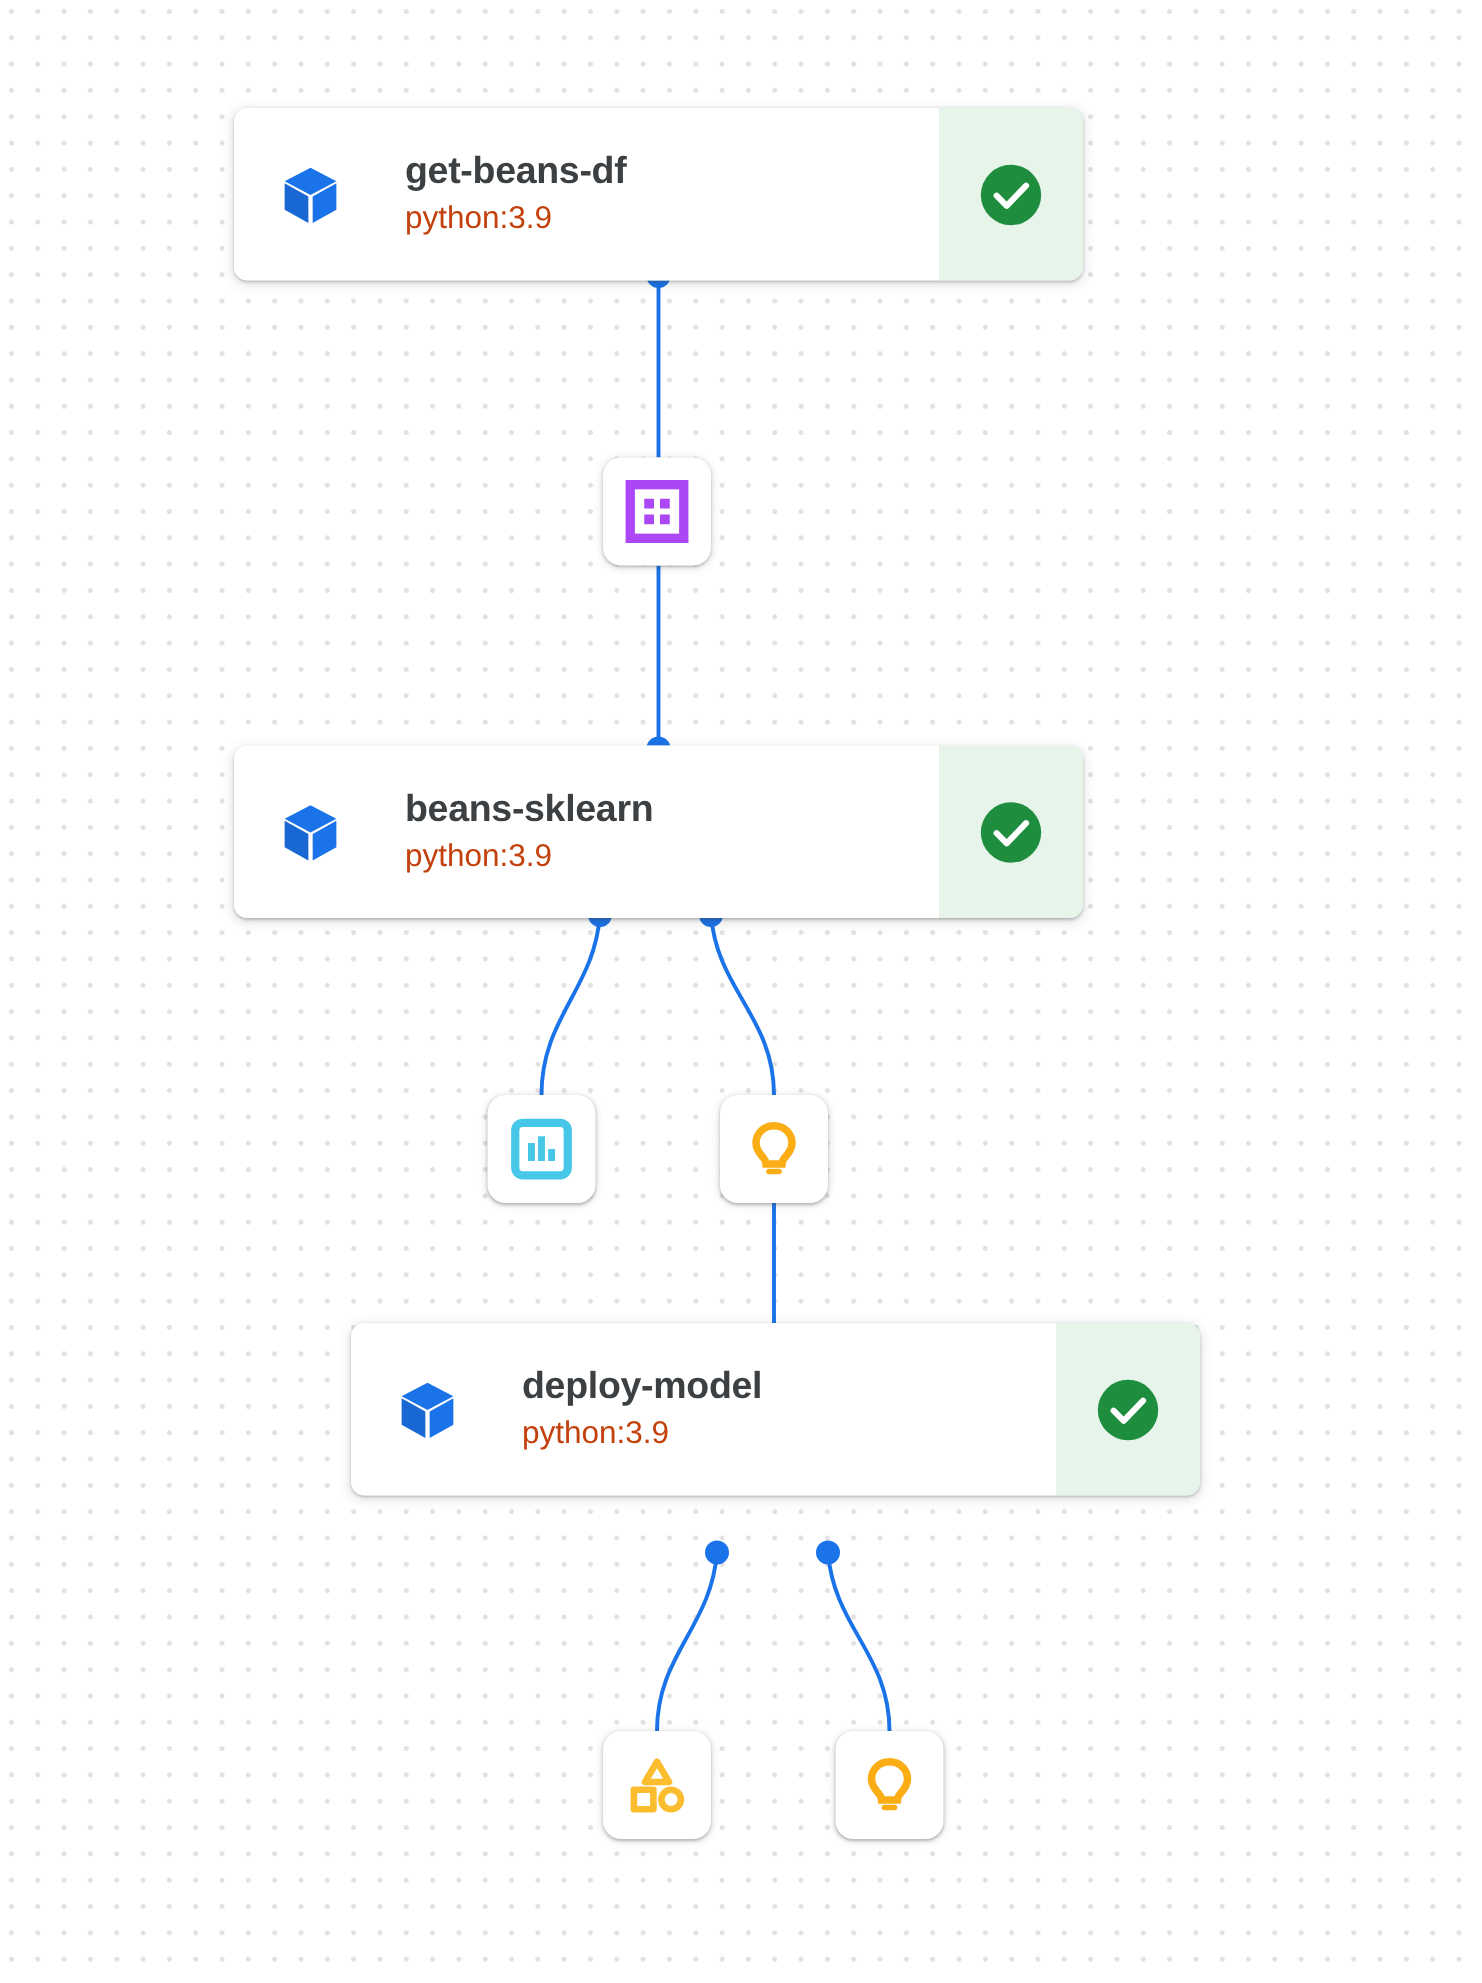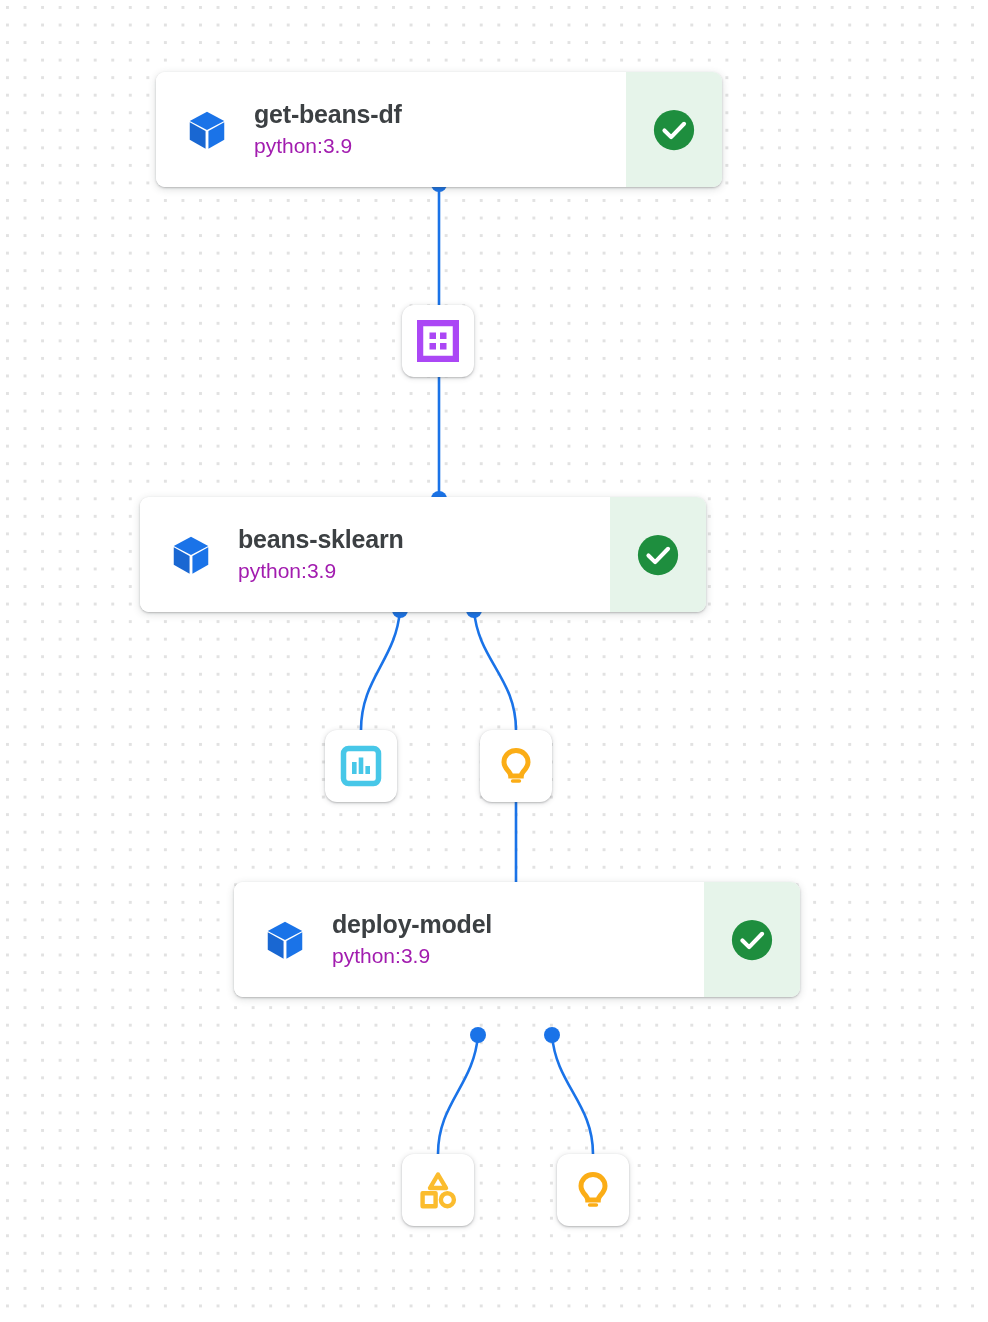--- a/index.html
+++ b/index.html
@@ -57,37 +57,37 @@
   }
   .cube-wrap {
     flex: 0 0 auto;
     width: 46px;
     height: 46px;
     display: flex;
     align-items: center;
     justify-content: center;
   }
   .task-text {
-    margin-left: 24px;
+    margin-left: 40px;
     display: flex;
     flex-direction: column;
     justify-content: flex-start;
   }
   .task-title {
     font-size: 25px;
     font-weight: bold;
     color: #3c4043;
     line-height: 1.18;
     letter-spacing: -0.2px;
     white-space: nowrap;
   }
   .task-sub {
     font-size: 21px;
     font-weight: normal;
-    color: #a21caf;
+    color: #c2410c;
     line-height: 1.3;
     margin-top: 3px;
     white-space: nowrap;
   }
   .status-panel {
     flex: 0 0 auto;
     width: 96px;
     display: flex;
     align-items: center;
     justify-content: center;
@@ -163,21 +163,21 @@
   <div class="artifact-node" style="left:402px; top:305px;">
     <svg width="42" height="42" viewBox="0 0 42 42">
       <rect x="3" y="3" width="36" height="36" fill="none" stroke="#ab47f5" stroke-width="6.5"></rect>
       <rect x="12.5" y="12.5" width="6.5" height="6.5" fill="#ab47f5"></rect>
       <rect x="23" y="12.5" width="6.5" height="6.5" fill="#ab47f5"></rect>
       <rect x="12.5" y="23" width="6.5" height="6.5" fill="#ab47f5"></rect>
       <rect x="23" y="23" width="6.5" height="6.5" fill="#ab47f5"></rect>
     </svg>
   </div>
 
-  <div class="task-node" style="left:140px; top:497px; width:566px; height:115px;">
+  <div class="task-node" style="left:156px; top:497px; width:566px; height:115px;">
     <div class="task-body">
       <div class="cube-wrap">
         <svg width="46" height="46" viewBox="0 0 48 48">
           <path d="M24 5 L42 14.5 L24 24 L6 14.5 Z" fill="#1a73e8"></path>
           <path d="M6 15.8 L22.5 25 L22.5 43.5 L6 34.2 Z" fill="#1967d2"></path>
           <path d="M42 15.8 L25.5 25 L25.5 43.5 L42 34.2 Z" fill="#1a73e8"></path>
         </svg>
       </div>
       <div class="task-text">
         <div class="task-title">beans-sklearn</div>

